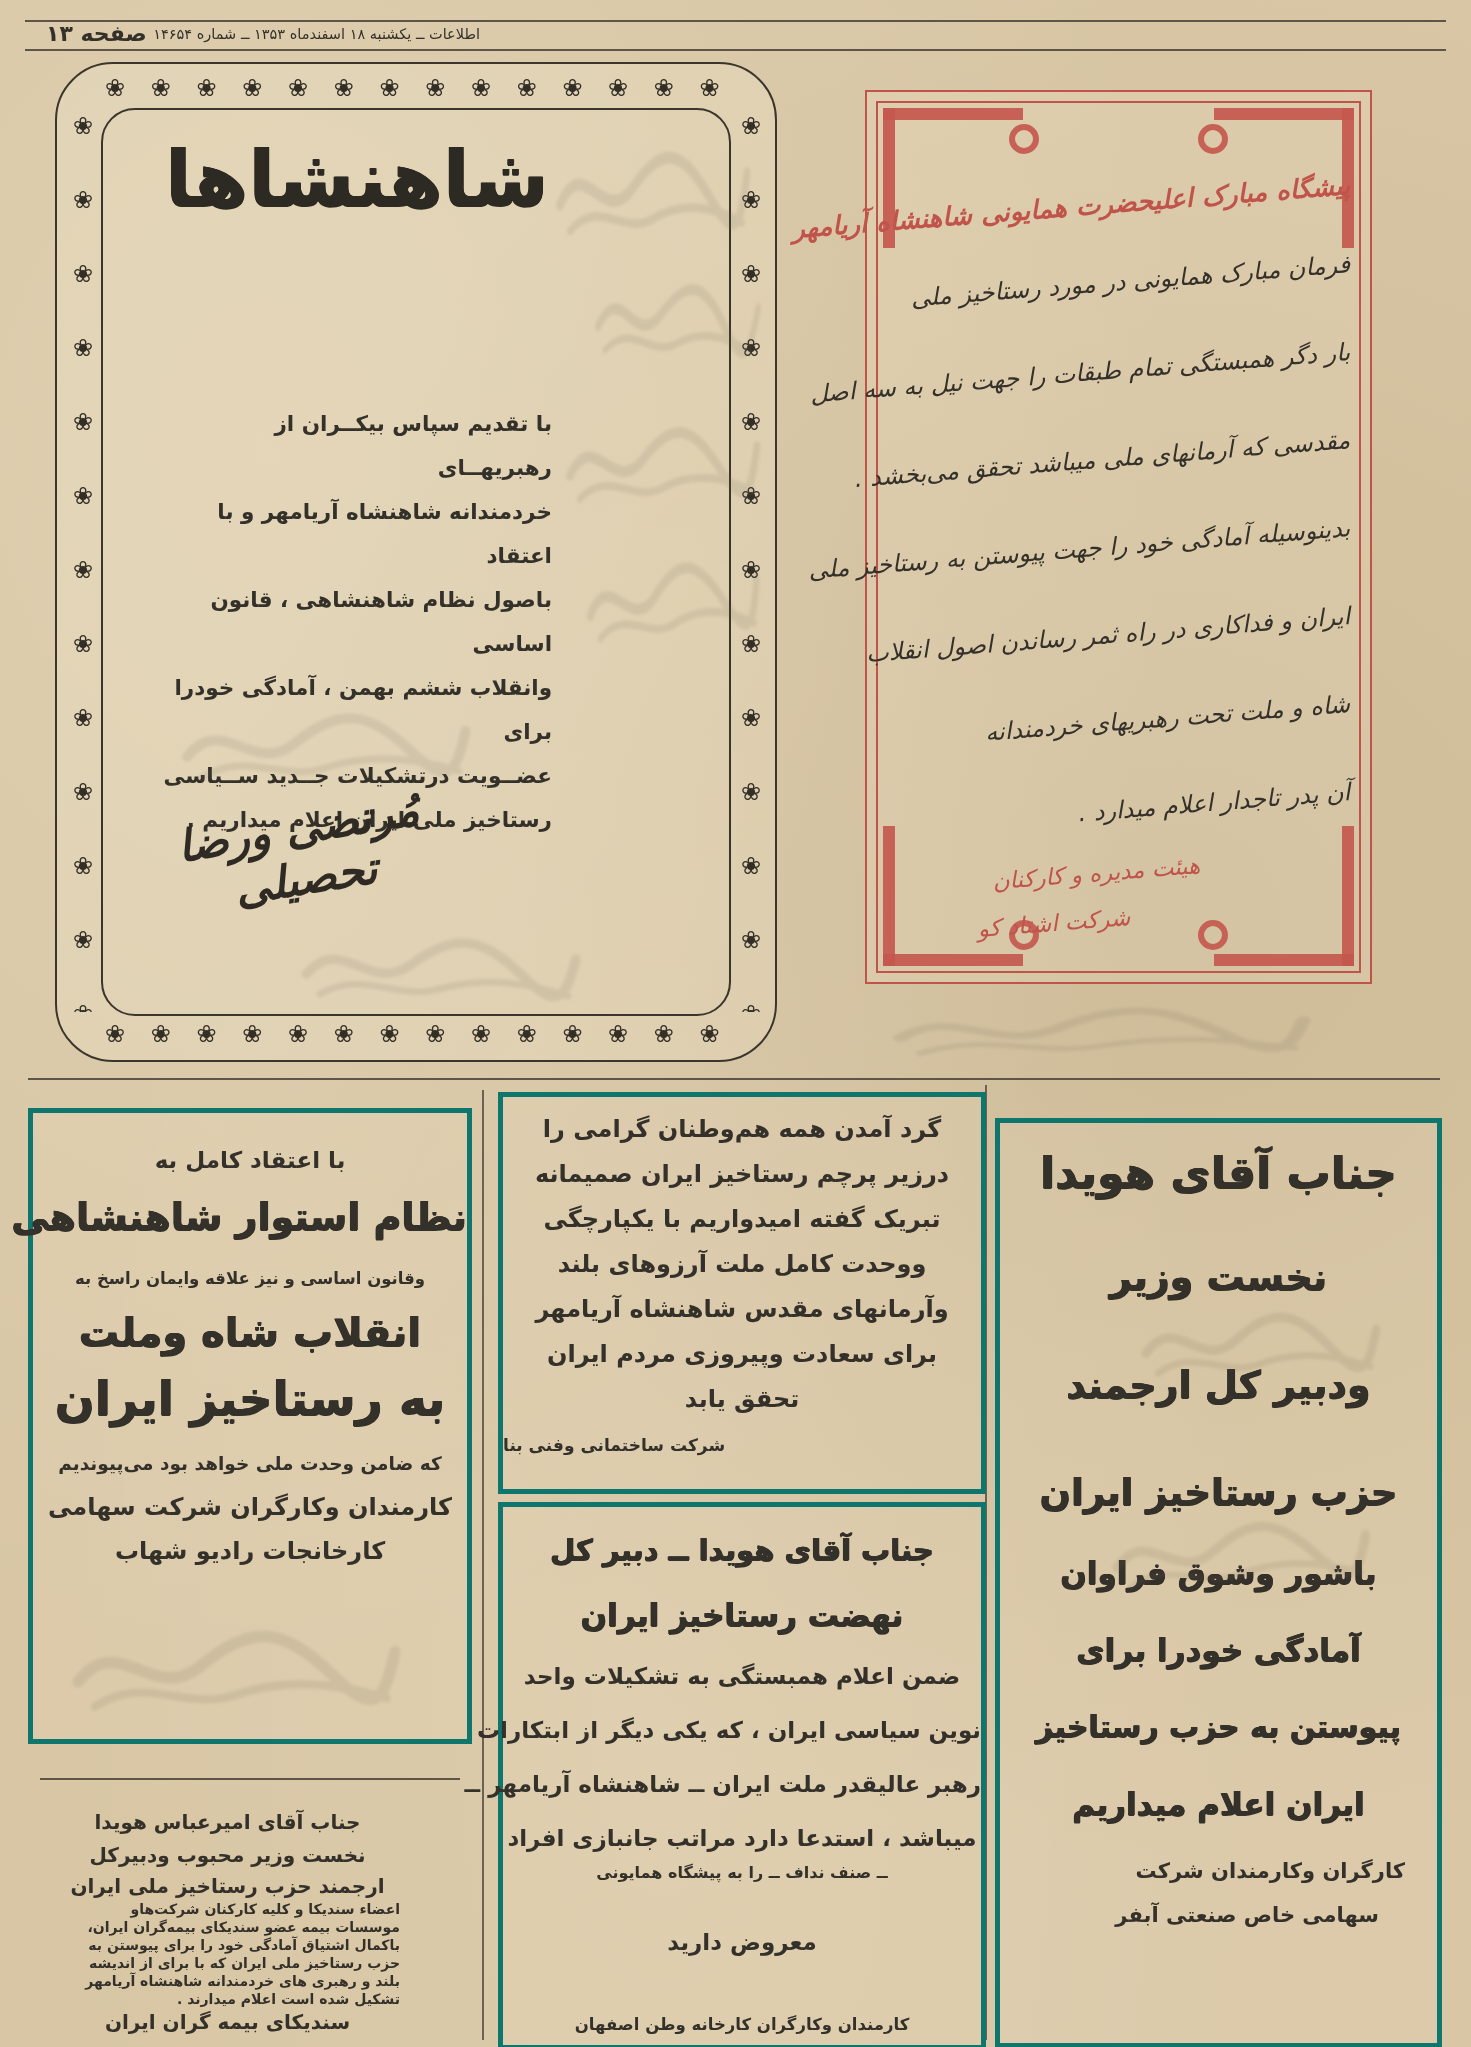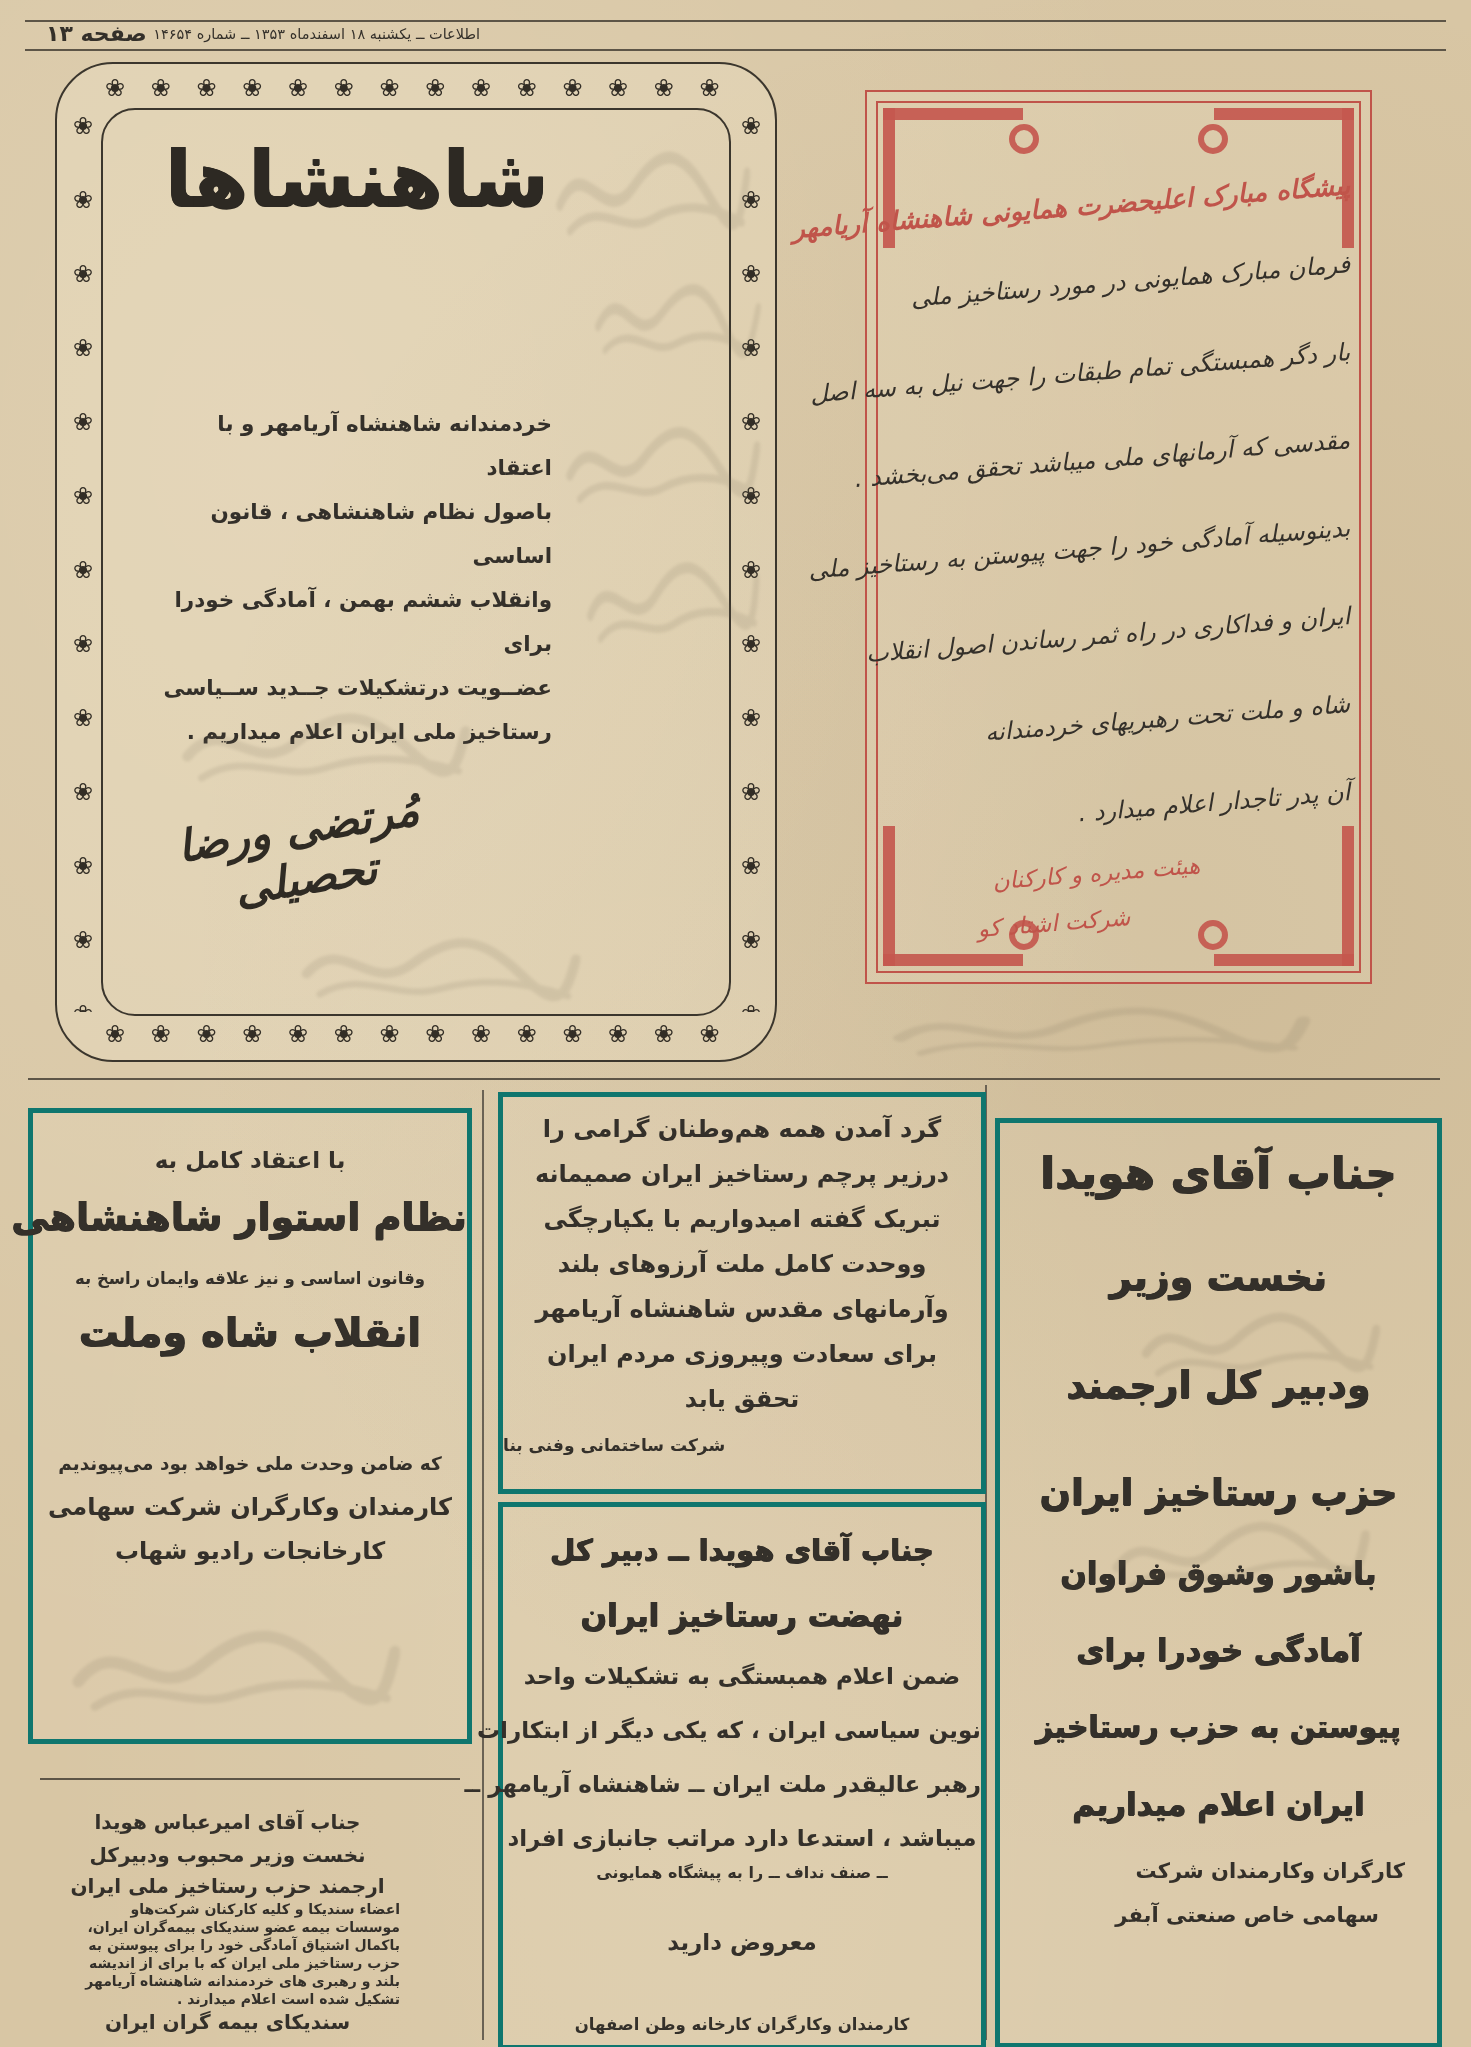--- a/index.html
+++ b/index.html
@@ -56,20 +56,21 @@
 <div class="ornate" style="left:55px;top:62px;width:718px;height:996px">
   <div class="flower-strip fs-top">❀ ❀ ❀ ❀ ❀ ❀ ❀ ❀ ❀ ❀ ❀ ❀ ❀ ❀ ❀ ❀ ❀ ❀ ❀ ❀ ❀ ❀ ❀ ❀ ❀ ❀ ❀ ❀ ❀ ❀ ❀ ❀ ❀ ❀ ❀ ❀ ❀ ❀ ❀ ❀ ❀ ❀ ❀ ❀ ❀ ❀ ❀ ❀ </div>
   <div class="flower-strip fs-bottom">❀ ❀ ❀ ❀ ❀ ❀ ❀ ❀ ❀ ❀ ❀ ❀ ❀ ❀ ❀ ❀ ❀ ❀ ❀ ❀ ❀ ❀ ❀ ❀ ❀ ❀ ❀ ❀ ❀ ❀ ❀ ❀ ❀ ❀ ❀ ❀ ❀ ❀ ❀ ❀ ❀ ❀ ❀ ❀ ❀ ❀ ❀ ❀ </div>
   <div class="flower-strip fs-left">❀ ❀ ❀ ❀ ❀ ❀ ❀ ❀ ❀ ❀ ❀ ❀ ❀ ❀ ❀ ❀ ❀ ❀ ❀ ❀ ❀ ❀ ❀ ❀ ❀ ❀ ❀ ❀ ❀ ❀ ❀ ❀ ❀ ❀ ❀ ❀ ❀ ❀ ❀ ❀ ❀ ❀ ❀ ❀ ❀ ❀ ❀ ❀ </div>
   <div class="flower-strip fs-right">❀ ❀ ❀ ❀ ❀ ❀ ❀ ❀ ❀ ❀ ❀ ❀ ❀ ❀ ❀ ❀ ❀ ❀ ❀ ❀ ❀ ❀ ❀ ❀ ❀ ❀ ❀ ❀ ❀ ❀ ❀ ❀ ❀ ❀ ❀ ❀ ❀ ❀ ❀ ❀ ❀ ❀ ❀ ❀ ❀ ❀ ❀ ❀ </div>
   <div class="inner-line"></div>
 
   <div class="abs rtl b heavy" style="top:70px;left:90px;width:420px;text-align:center;font-size:78px;color:#2d2923">شاهنشاها</div>
 
   <div class="abs rtl" style="top:338px;left:105px;width:390px;text-align:right;font-size:21.5px;font-weight:bold;line-height:44px">
+    <div>با تقدیم سپاس بیکــران از رهبریهــای</div>
     <div>خردمندانه شاهنشاه آریامهر و با اعتقاد</div>
     <div>باصول نظام شاهنشاهی ، قانون اساسی</div>
     <div>وانقلاب ششم بهمن ، آمادگی خودرا برای</div>
     <div>عضــویت درتشکیلات جــدید ســیاسی</div>
     <div>رستاخیز ملی ایران اعلام میداریم .</div>
   </div>
 
   <div class="abs rtl sig-script" style="top:738px;left:60px;width:370px;text-align:center;font-size:44px;color:#2f2b24">مُرتضی ورضا تحصیلی</div>
 </div>
 
@@ -105,20 +106,21 @@
 
 <div class="hrule" style="top:1078px;left:28px;width:1412px;height:1.5px"></div>
 <div class="vrule" style="left:482px;top:1090px;height:950px"></div>
 <div class="vrule" style="left:985px;top:1085px;height:955px"></div>
 
 <div class="adbox" style="left:28px;top:1108px;width:434px;height:626px">
   <div class="line b" style="top:34px;font-size:23px">با اعتقاد کامل به</div>
   <div class="line b heavy" style="top:82px;font-size:38px">نظام استوار شاهنشاهی</div>
   <div class="line b" style="top:156px;font-size:16.5px">وقانون اساسی و نیز علاقه وایمان راسخ به</div>
   <div class="line b heavy" style="top:196px;font-size:40px">انقلاب شاه وملت</div>
+  <div class="line b heavy" style="top:258px;font-size:47px">به رستاخیز ایران</div>
   <div class="line b" style="top:340px;font-size:18.5px">که ضامن وحدت ملی خواهد بود می‌پیوندیم</div>
   <div class="line b" style="top:380px;font-size:24px">کارمندان وکارگران شرکت سهامی</div>
   <div class="line b" style="top:424px;font-size:24px">کارخانجات رادیو شهاب</div>
 </div>
 
 <div class="hrule" style="top:1778px;left:40px;width:420px;height:1.5px"></div>
 <div class="abs" style="left:55px;top:1800px;width:345px;height:240px">
   <div class="line b" style="top:10px;font-size:20px">جناب آقای امیرعباس هویدا</div>
   <div class="line b" style="top:43px;font-size:20px">نخست وزیر محبوب ودبیرکل</div>
   <div class="line b" style="top:74px;font-size:20px">ارجمند حزب رستاخیز ملی ایران</div>

